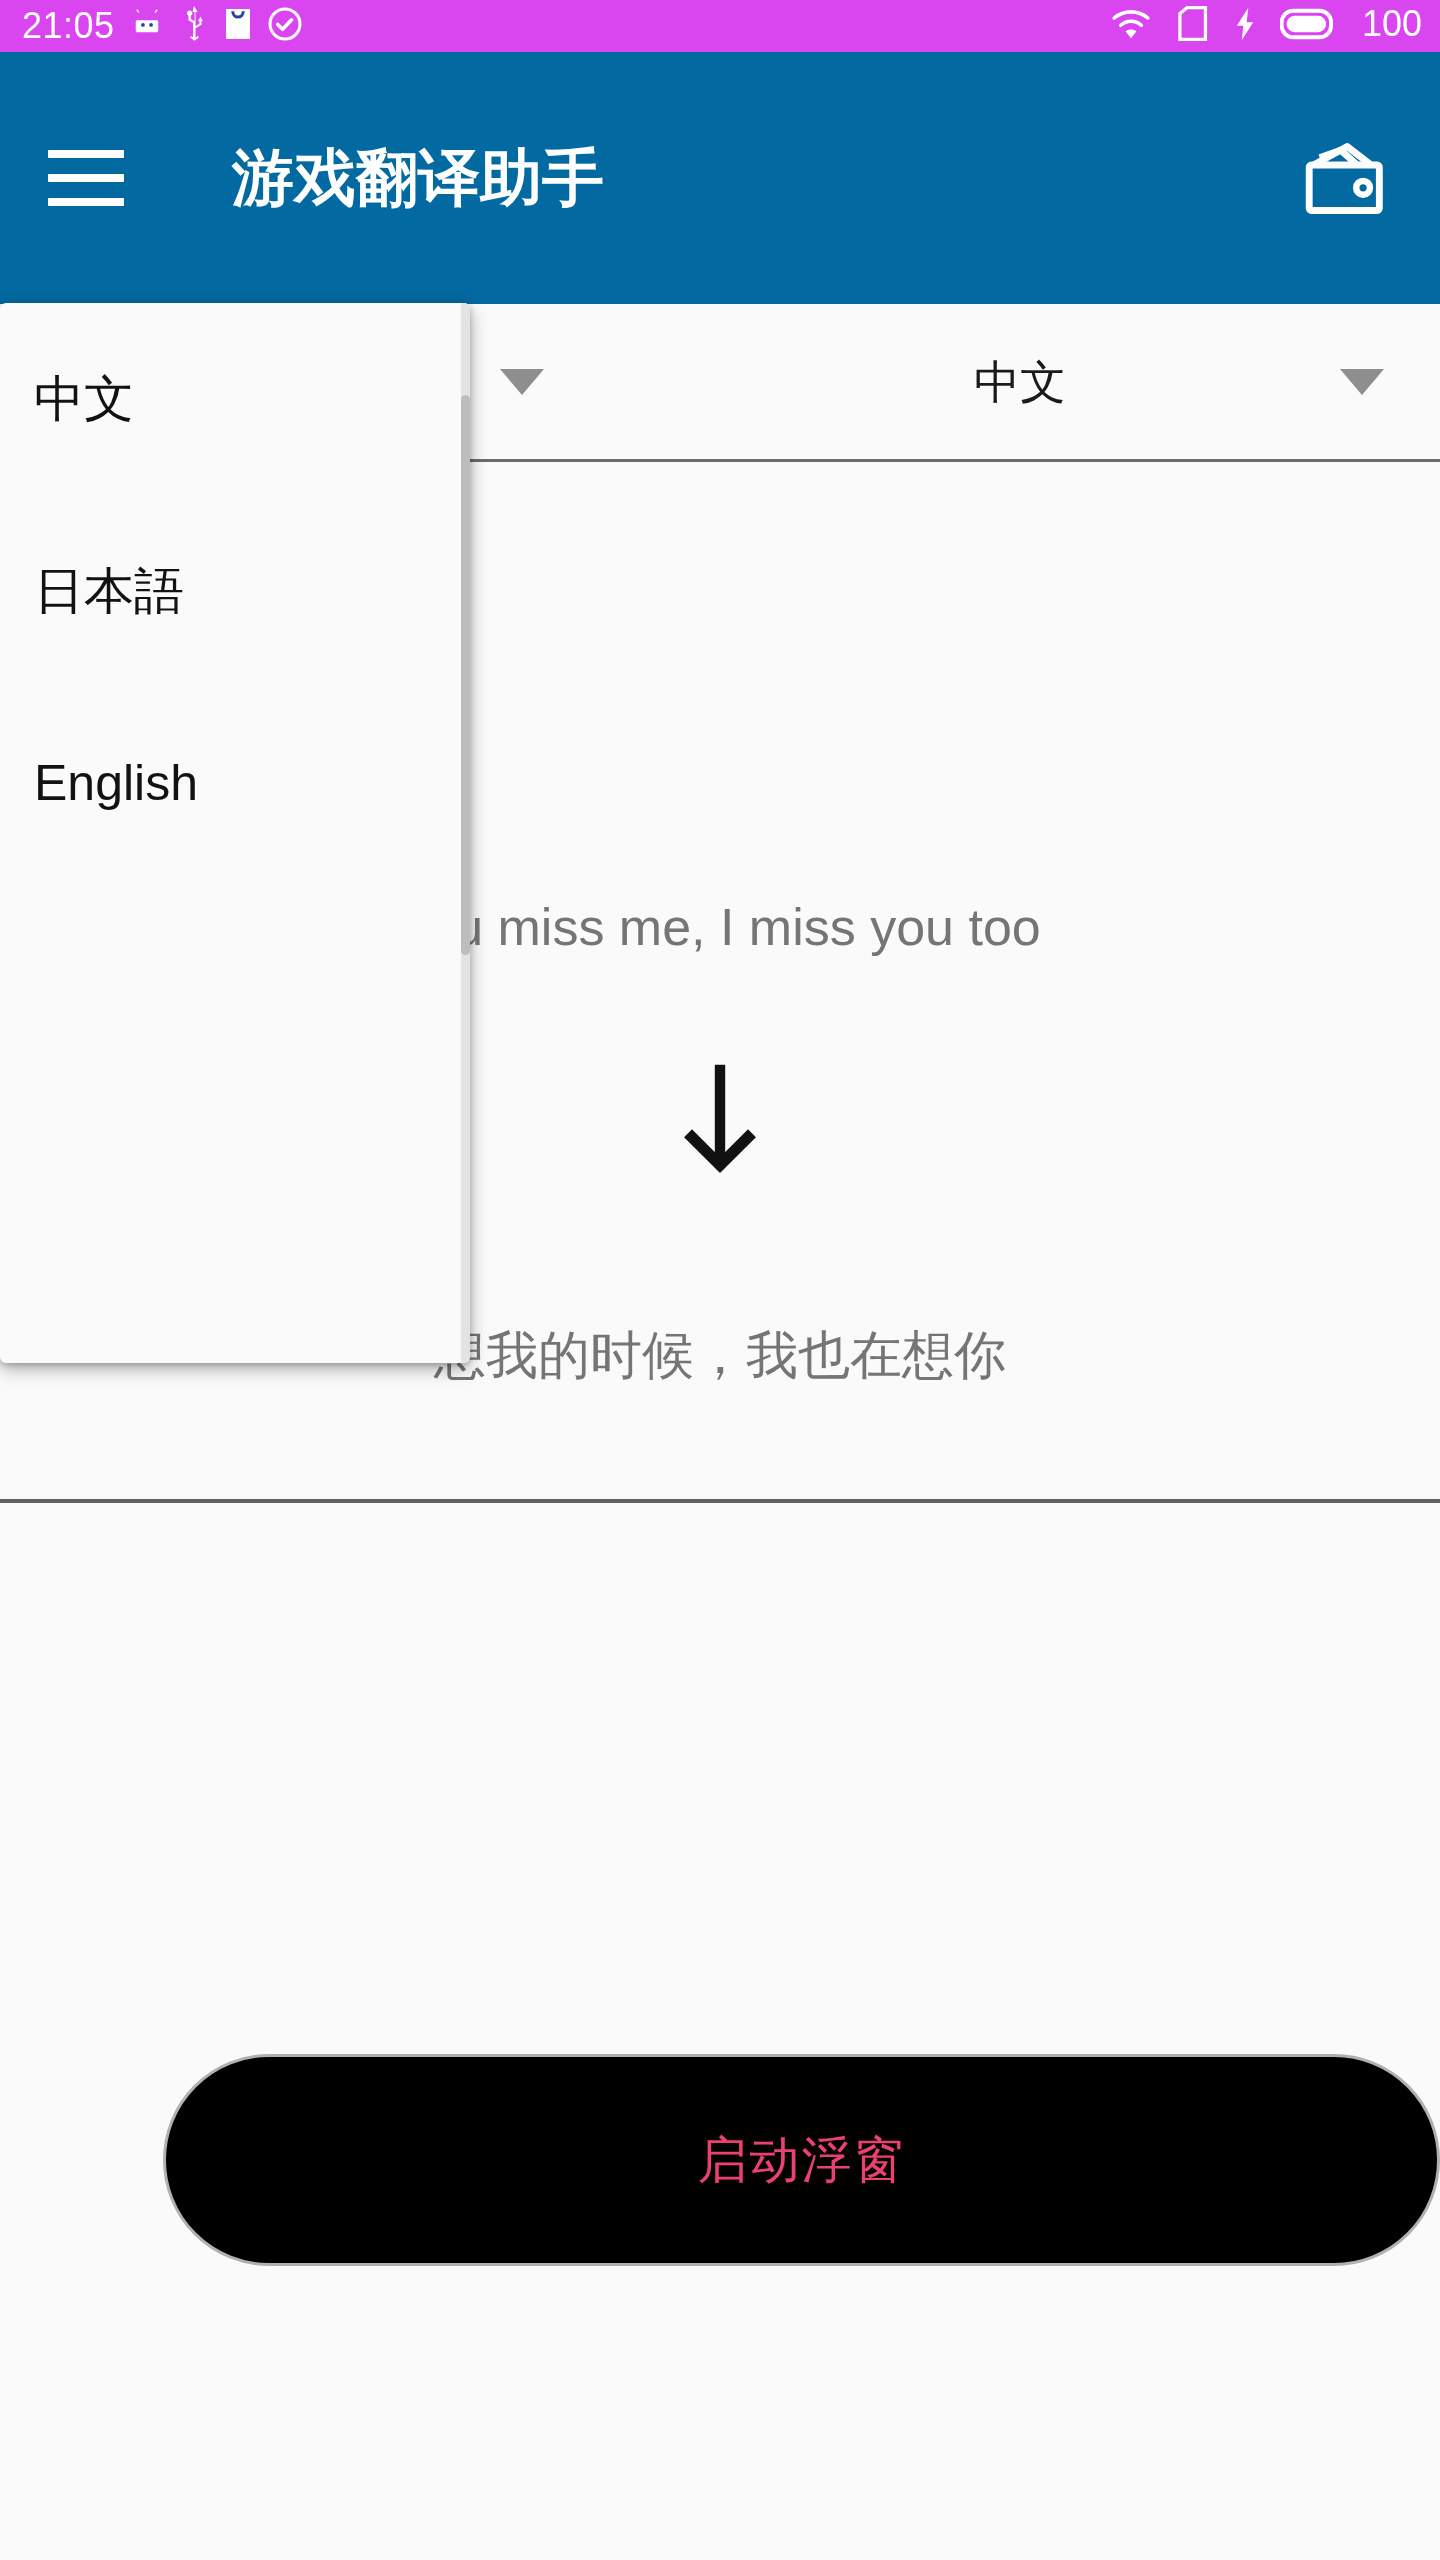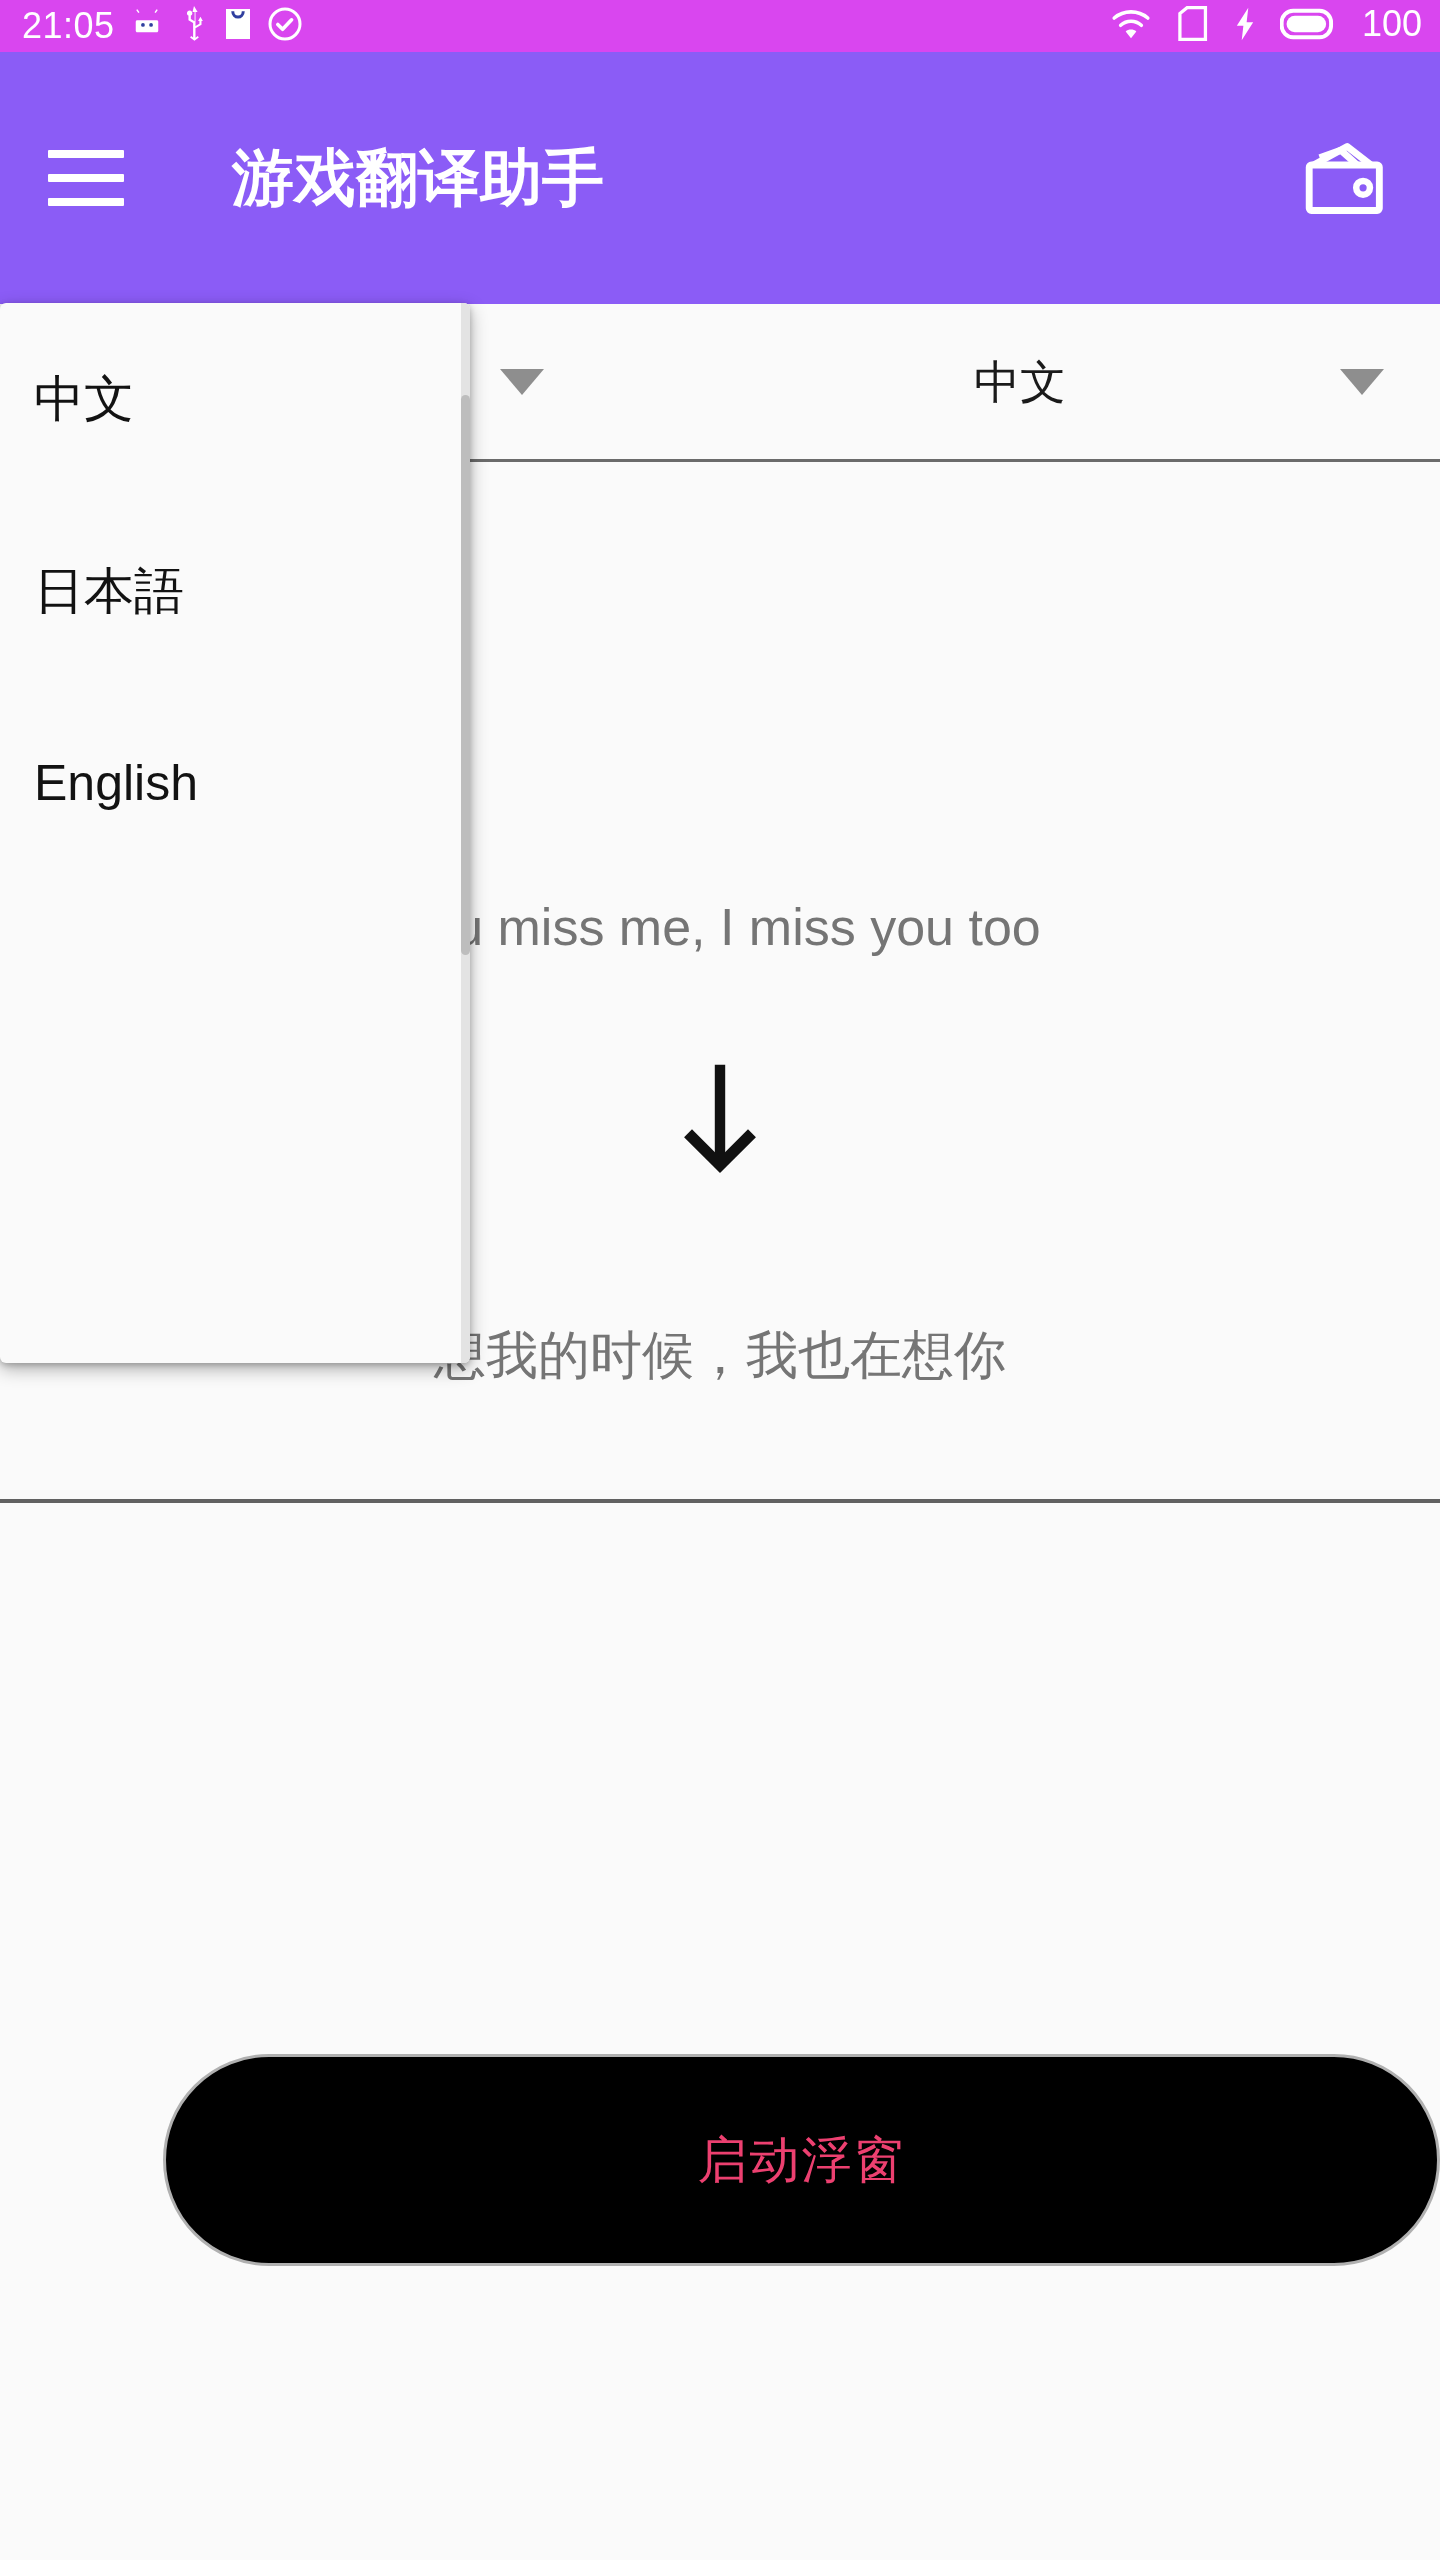--- a/index.html
+++ b/index.html
@@ -55,21 +55,21 @@
     margin-left: 2px;
   }
   .sicon { display: block; }
 
   
   .app-bar {
     position: absolute;
     top: 52px; left: 0;
     width: 1440px;
     height: 252px;
-    background: #8b5cf6;
+    background: #0369a1;
     display: flex;
     align-items: center;
     box-sizing: border-box;
     padding: 0 40px 0 48px;
   }
   .hamburger {
     width: 76px;
     height: 56px;
     display: flex;
     flex-direction: column;

